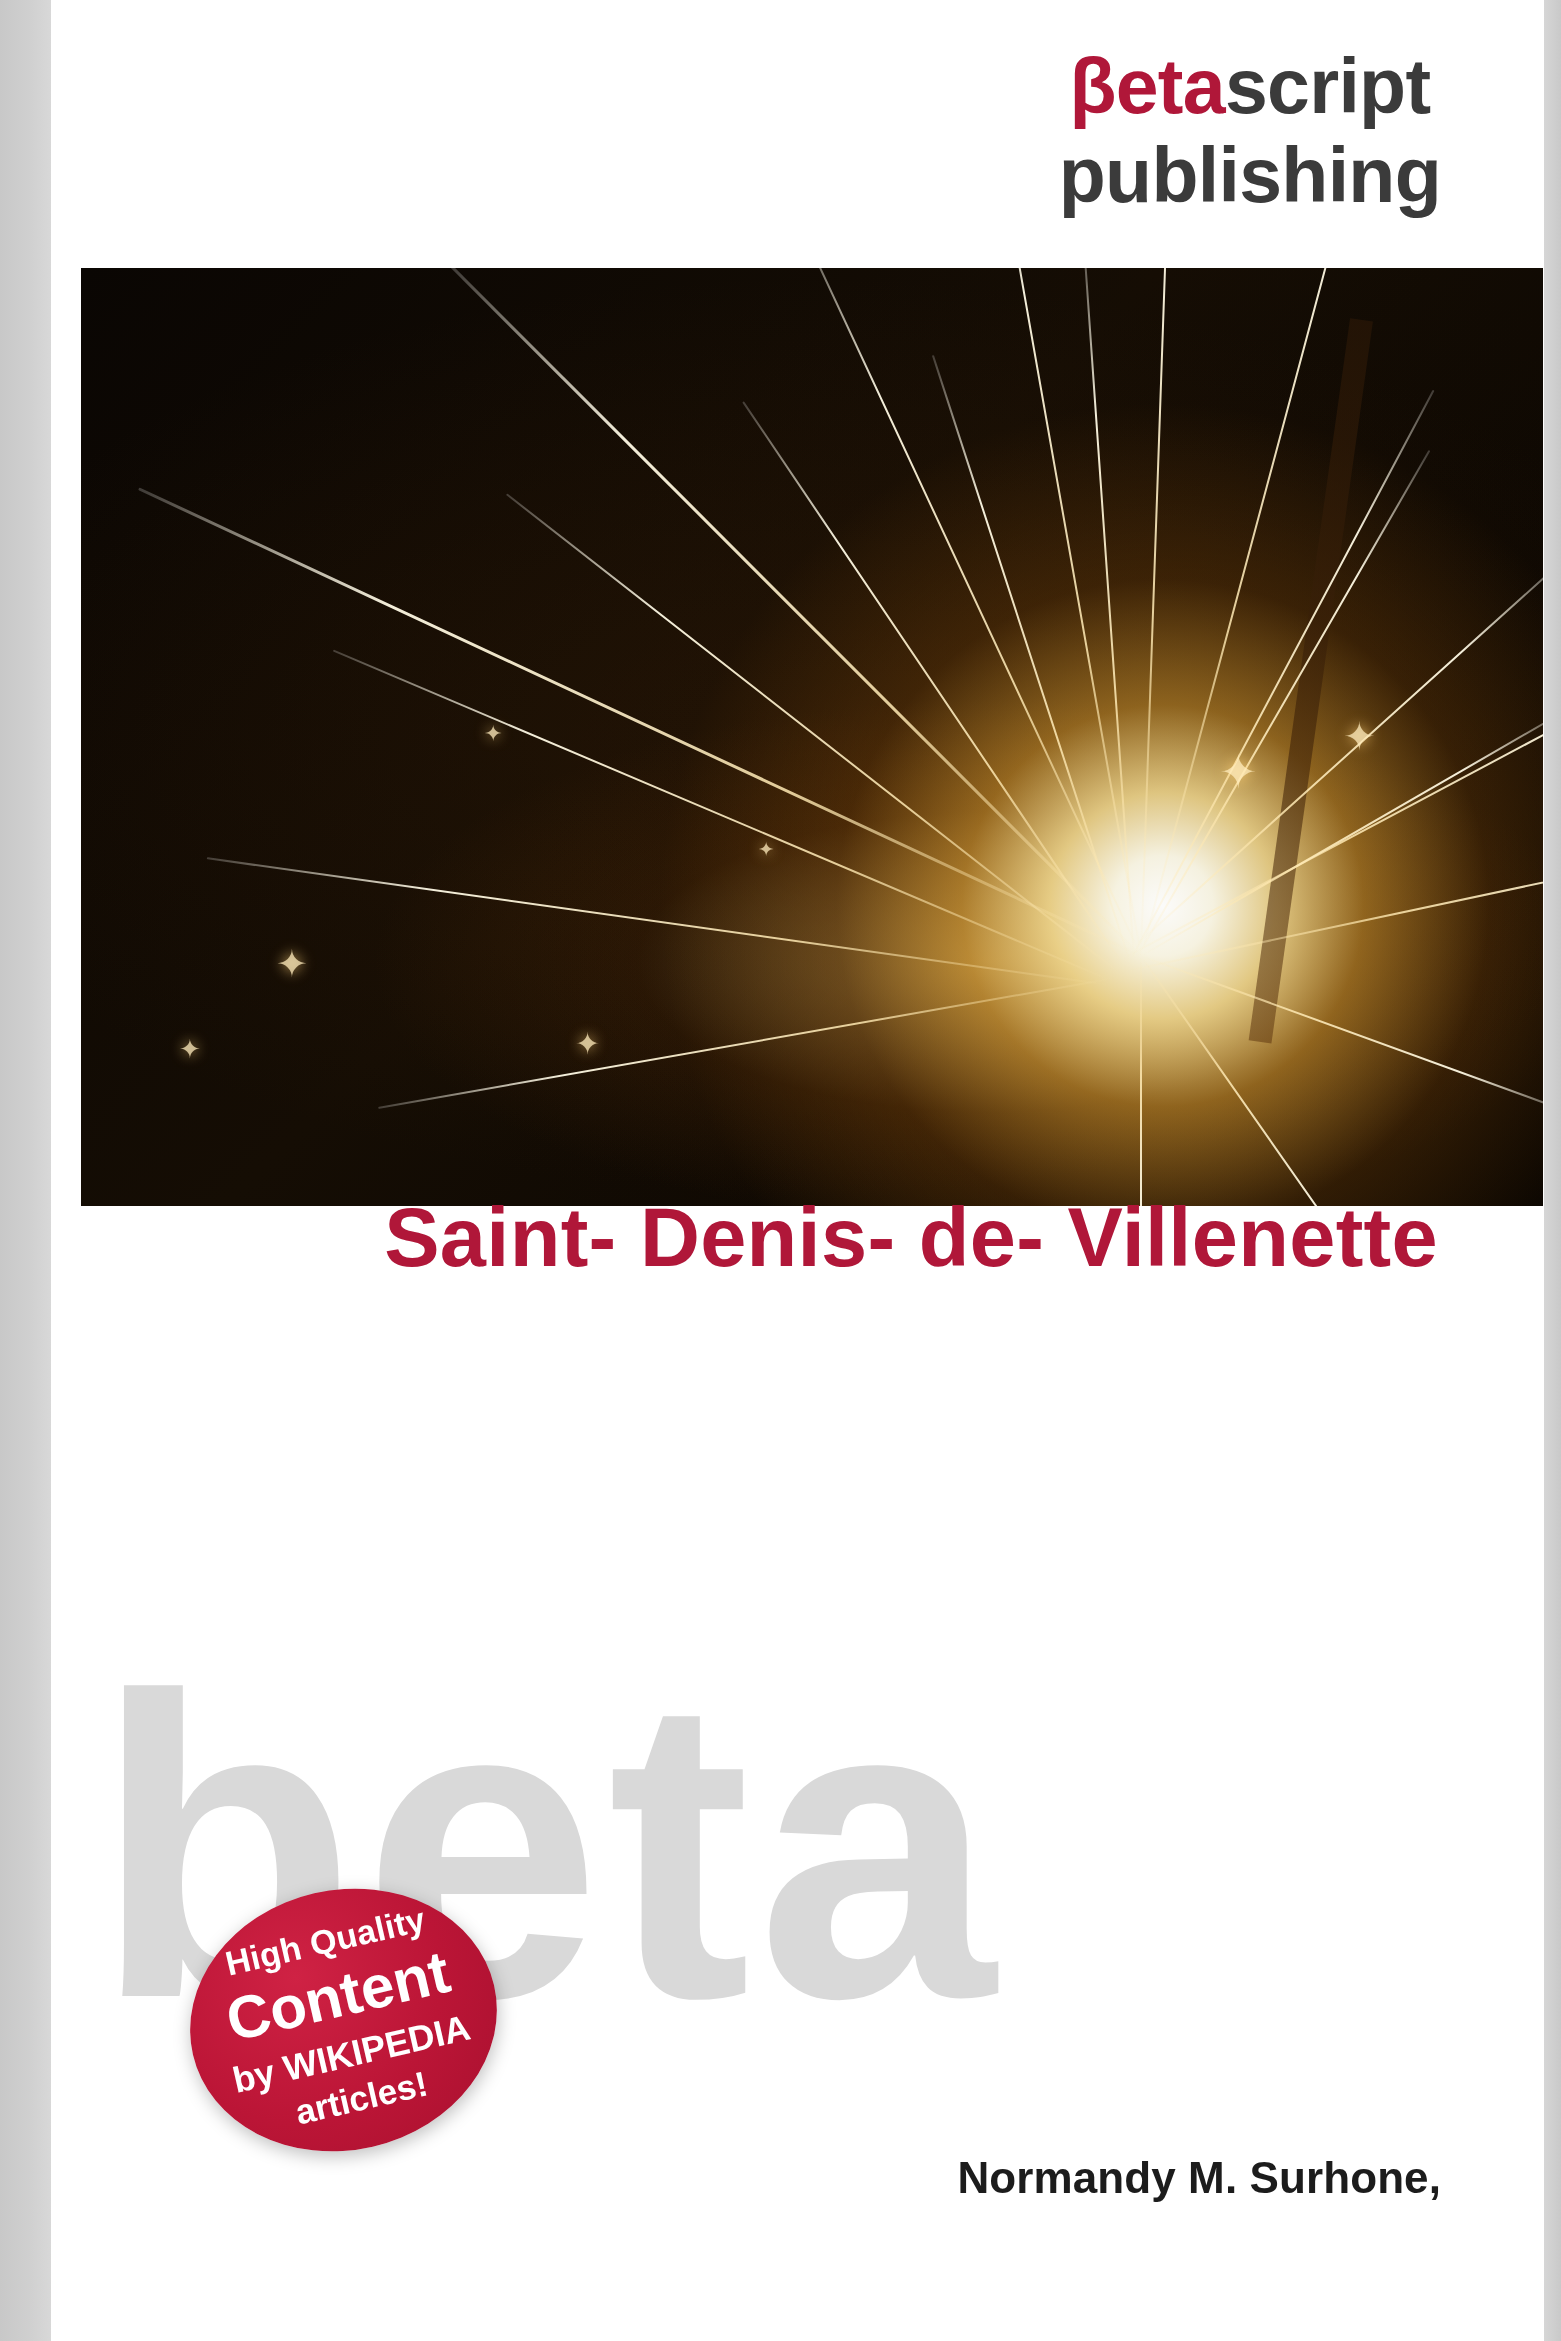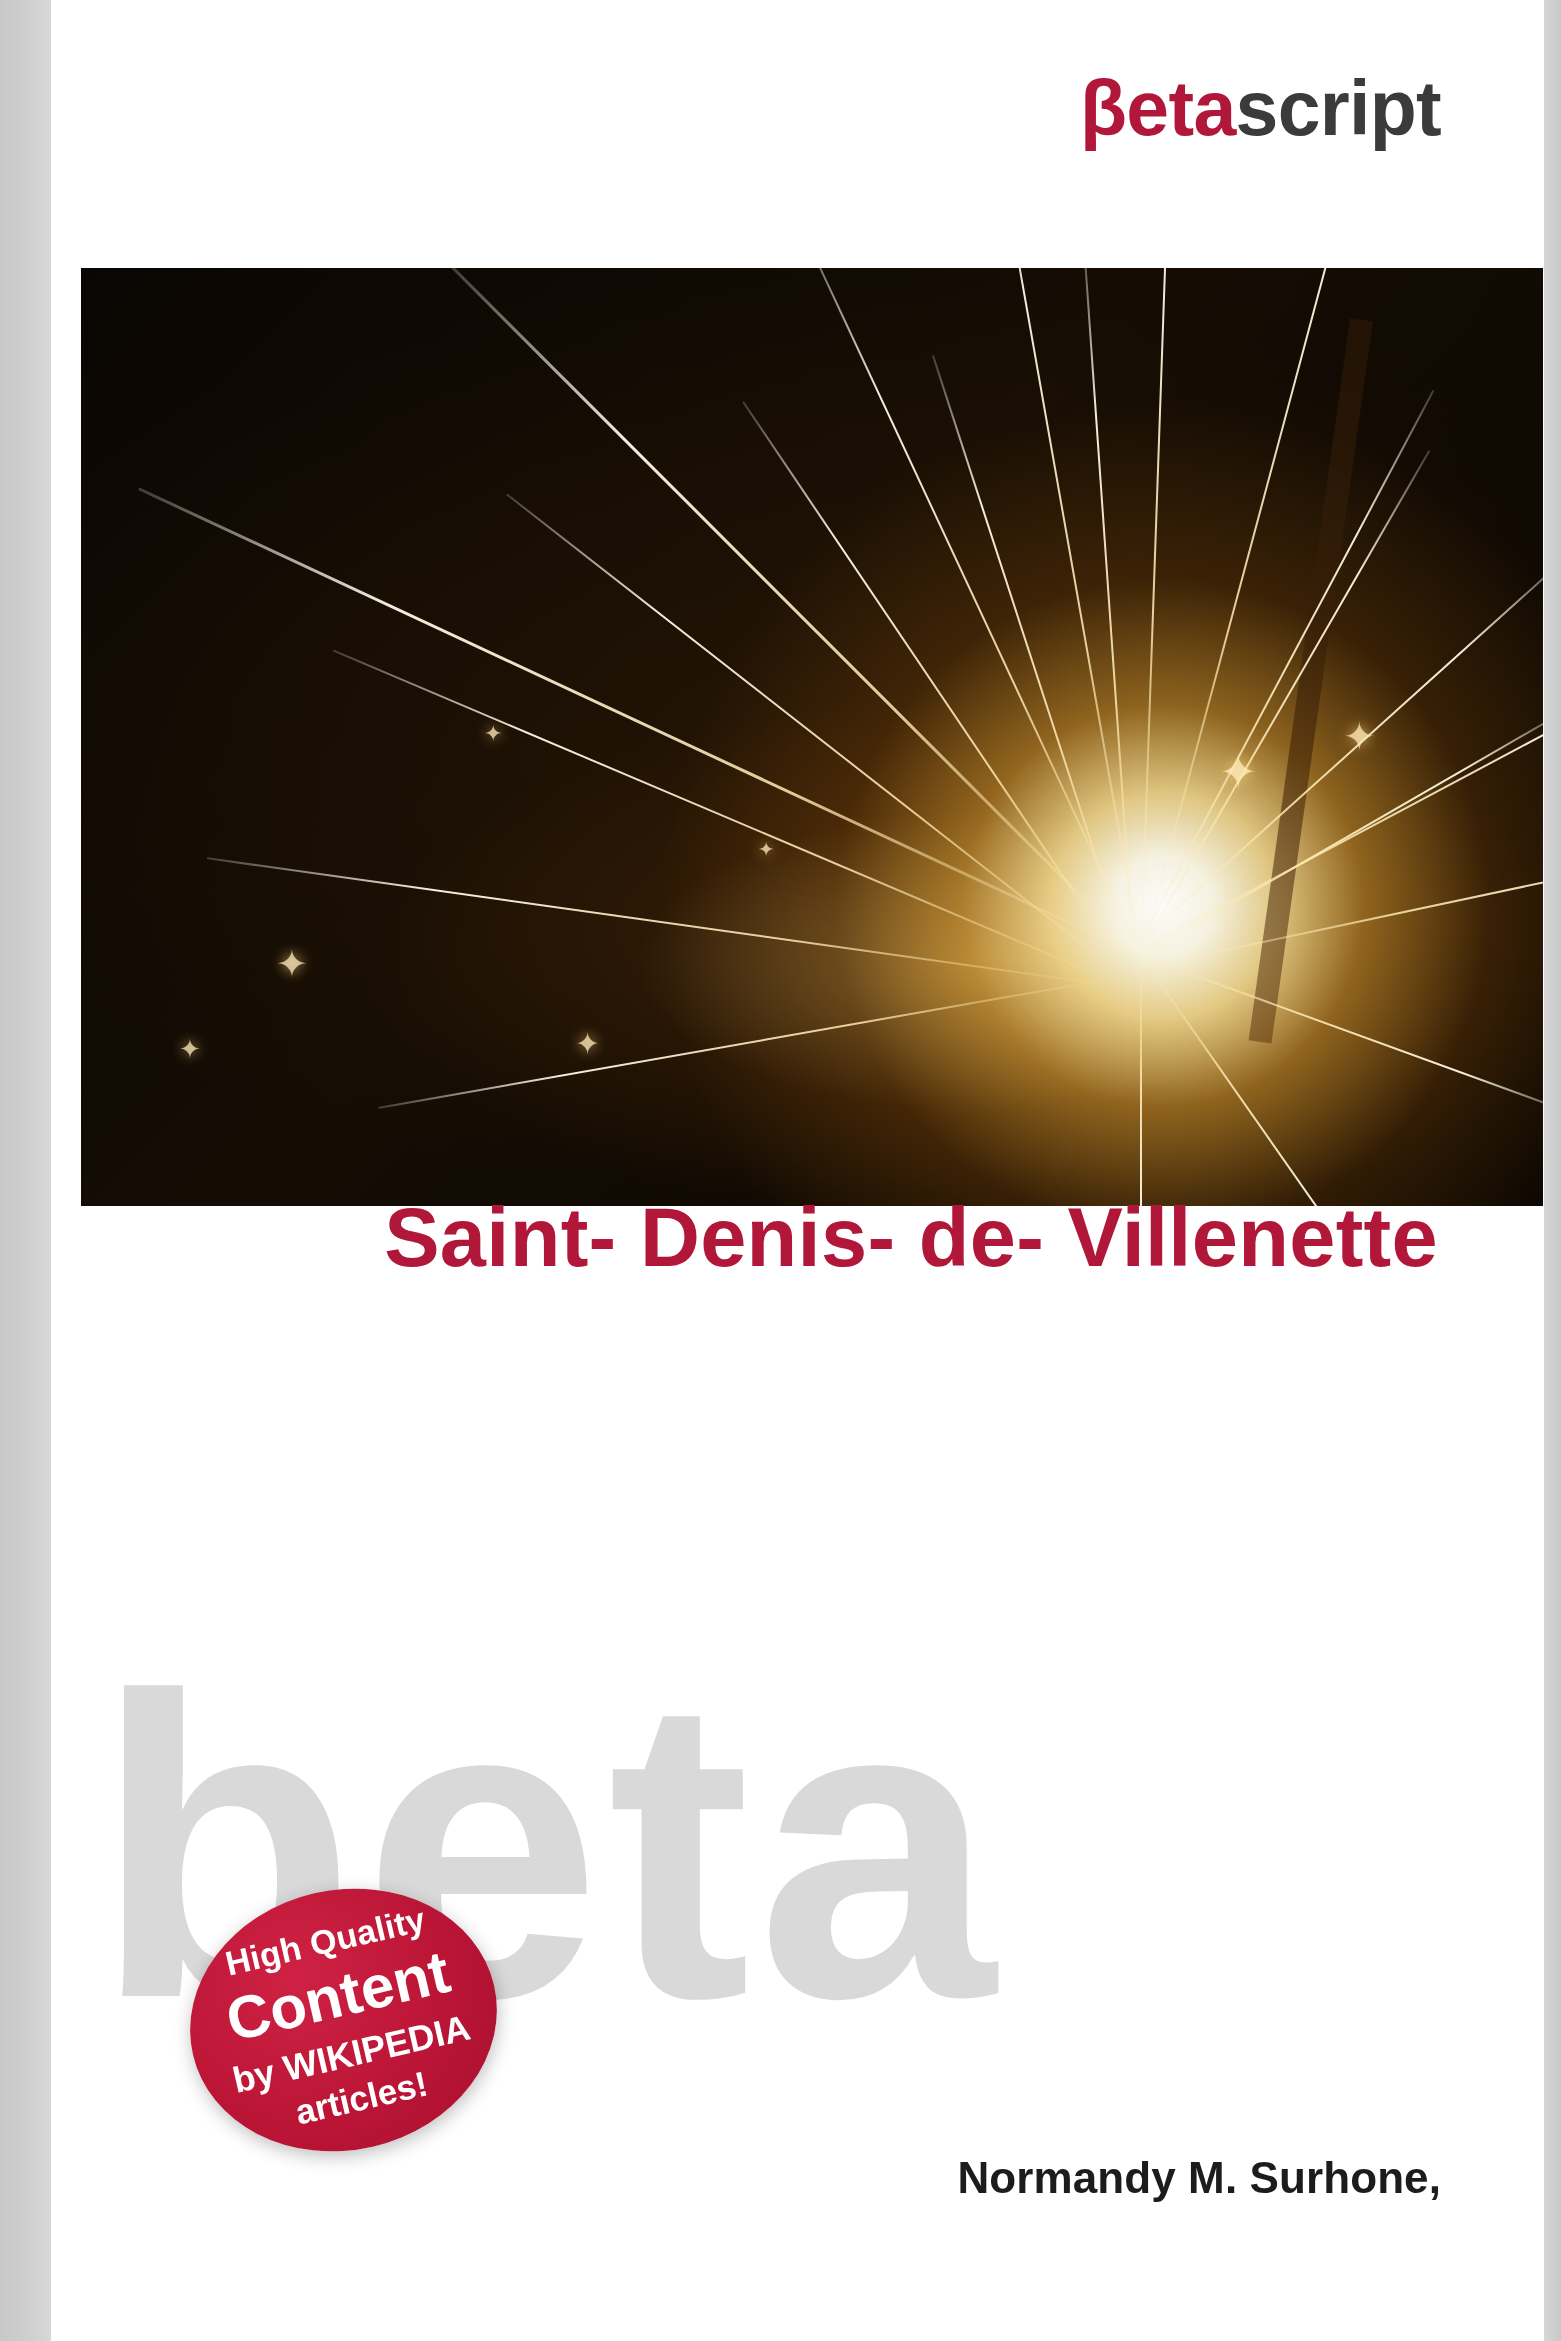--- a/index.html
+++ b/index.html
@@ -36,21 +36,21 @@
     top: 0;
     width: 17px;
     height: 2342px;
     background: linear-gradient(to left, #c9c9c9 0%, #d6d6d6 100%);
   }
 
   
   .logo {
     position: absolute;
     right: 120px;
-    top: 70px;
+    top: 48px;
     text-align: center;
     line-height: 1.0;
   }
   .logo-line1 {
     font-size: 77px;
     font-weight: bold;
     letter-spacing: -0.7px;
     color: #3b3b3b;
     white-space: nowrap;
   }
@@ -182,20 +182,21 @@
 </head>
 <body>
 
 <div class="cover">
 
   <div class="spine"></div>
   <div class="right-edge"></div>
 
   <div class="logo">
     <div class="logo-line1"><span class="beta">βeta</span><span>script</span></div>
+    <div class="logo-line2">publishing</div>
   </div>
 
   <div class="hero">
     <div class="burst"></div>
 
     <div class="streak-dark" style="left:1269px; top:52px; width:23.4px; height:729px; transform:rotate(8deg); opacity:.85;"></div>
 
     <div class="spark" style="left:1054px; top:677px; width:585px; transform:rotate(-42deg);"></div>
     <div class="spark" style="left:1041px; top:690px; width:716px; transform:rotate(-28deg);"></div>
     <div class="spark" style="left:1047px; top:696px; width:651px; transform:rotate(-62deg);"></div>

